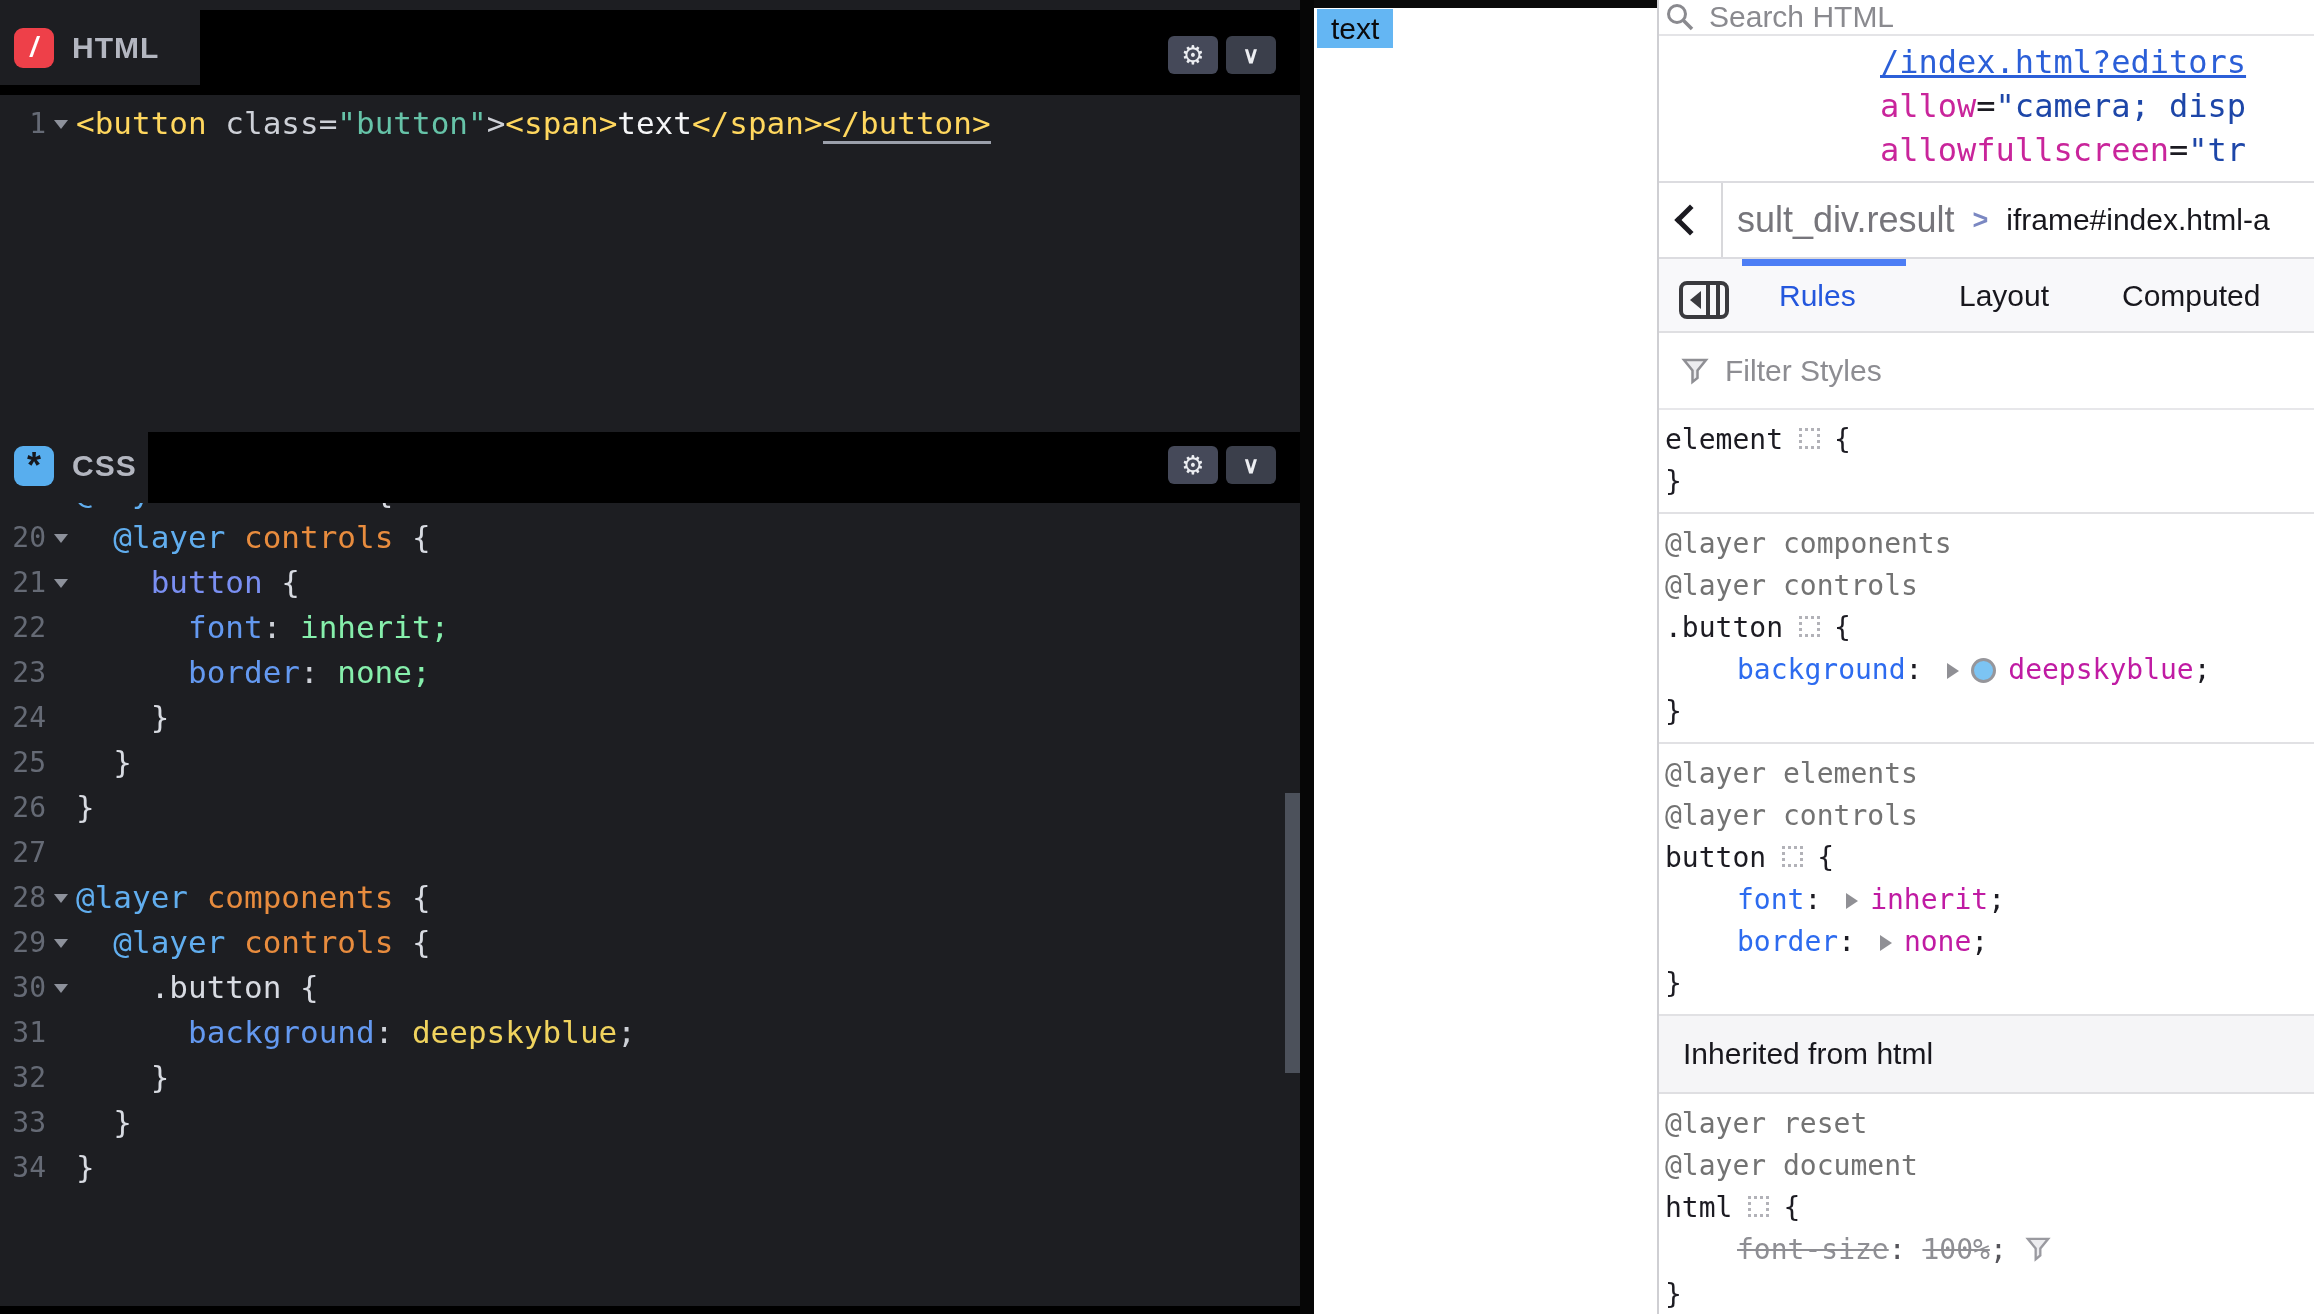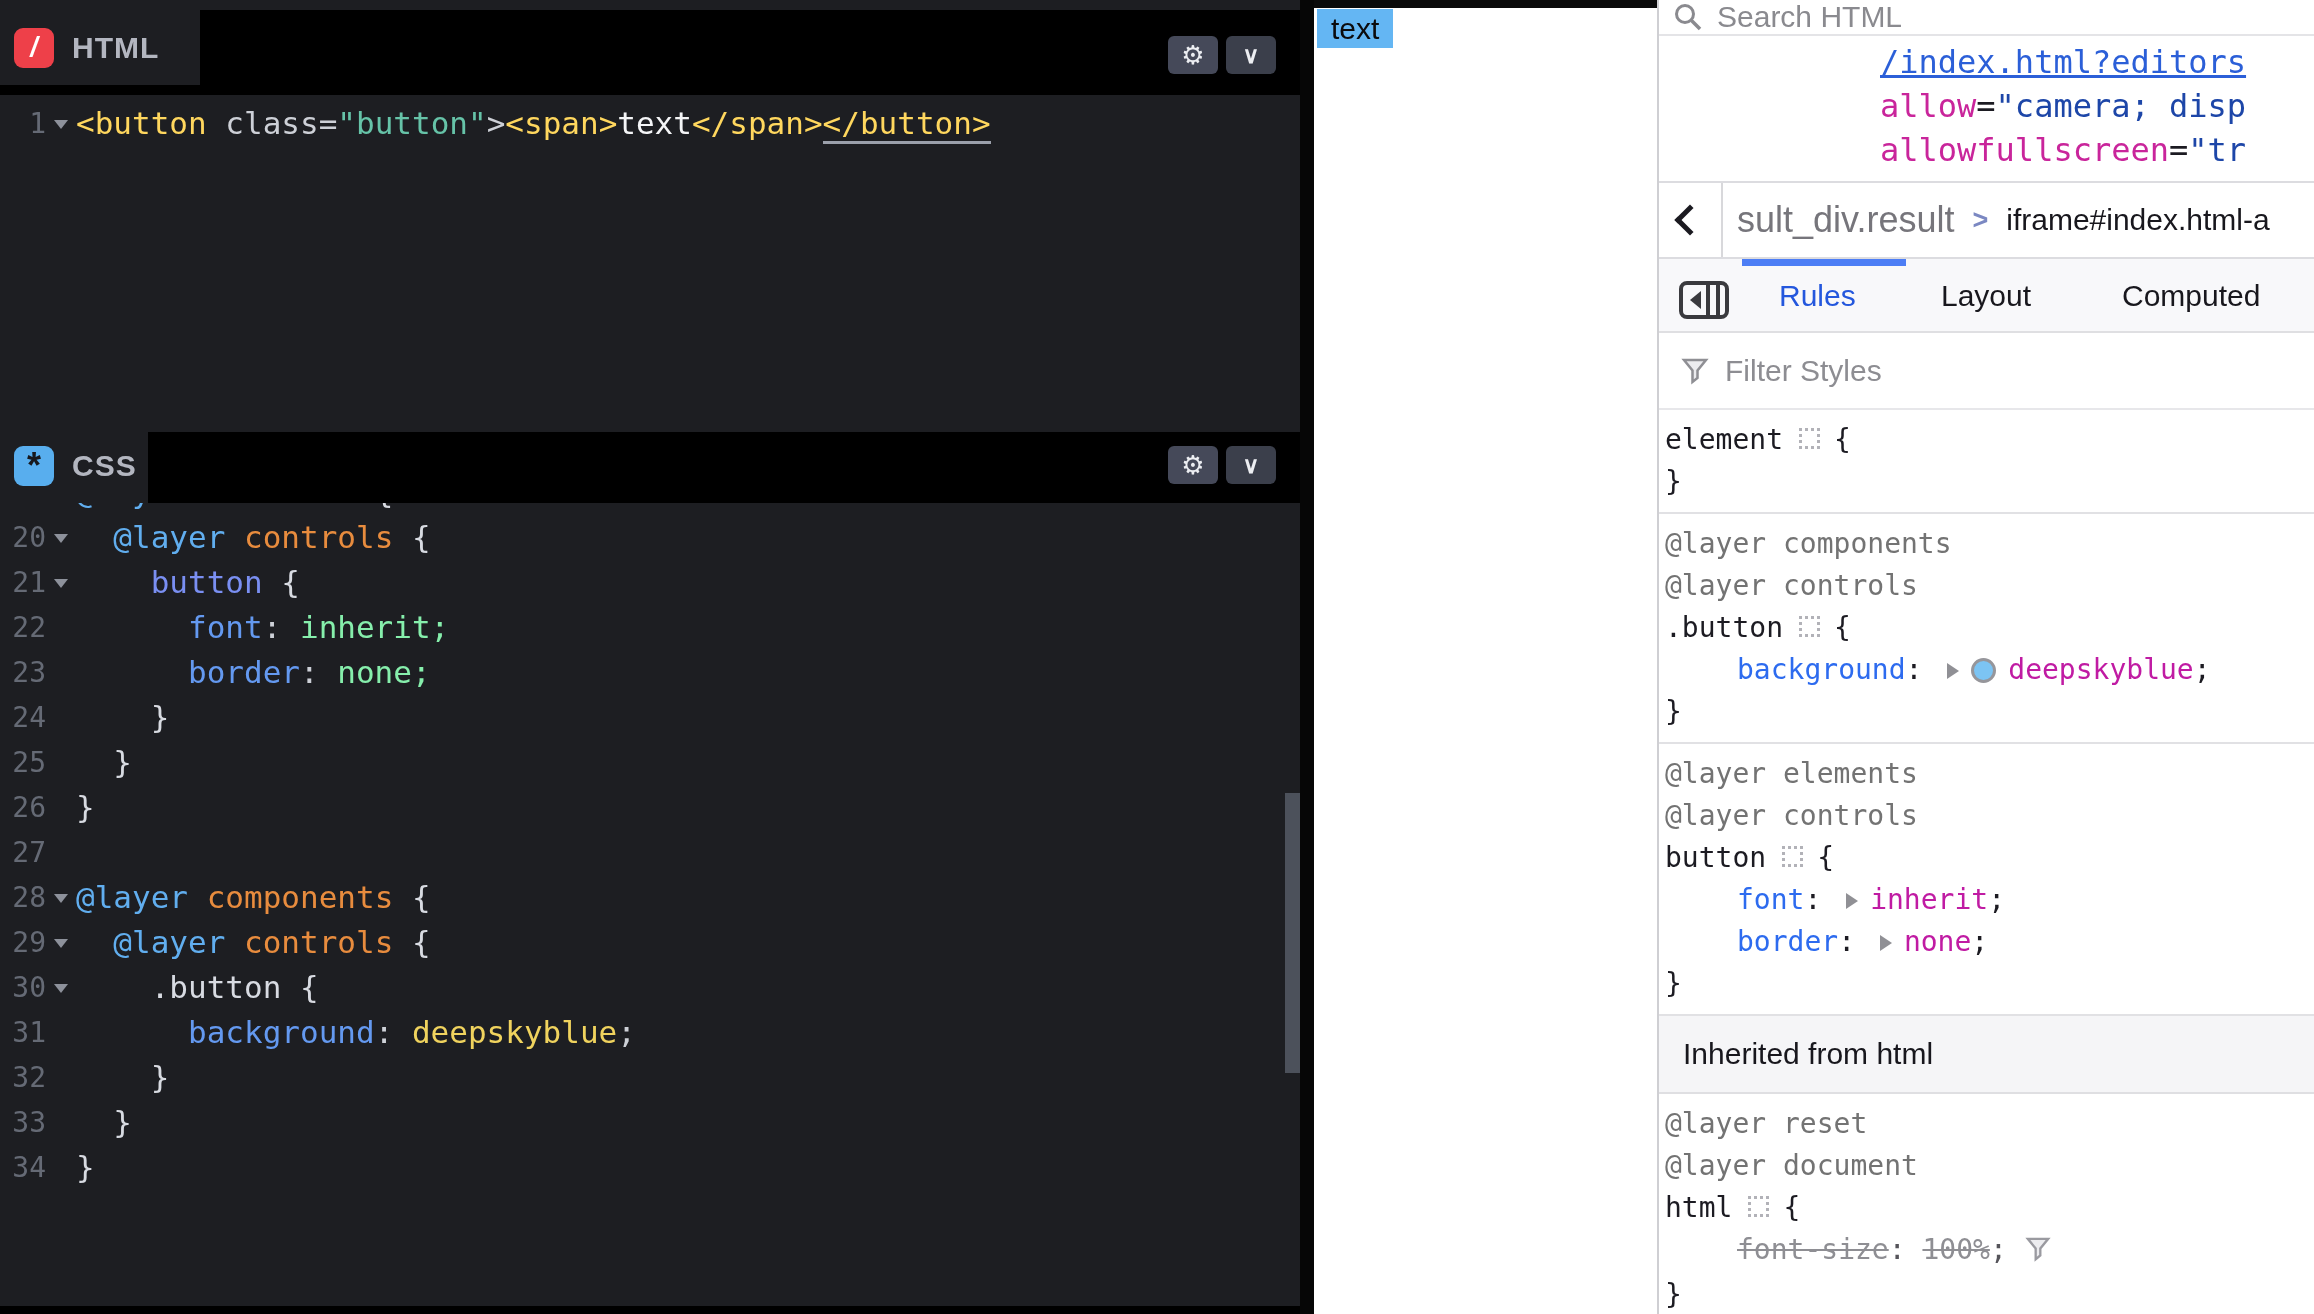--- a/index.html
+++ b/index.html
@@ -63,21 +63,21 @@
   #preview{position:absolute;left:1314px;top:0;width:343px;height:1314px;background:#fff}
   #preview-topline{position:absolute;left:0;top:0;width:100%;height:8px;background:#0a0a0a}
   #preview-button{position:absolute;left:3px;top:9px;height:39px;padding:0 14px;border:none;
         background:#64b6f3;color:#0b0b0d;font-size:30px;font-family:"Liberation Sans",sans-serif;
         display:flex;align-items:center}
 
   
   #dt-divider{position:absolute;left:1657px;top:0;width:2px;height:1314px;background:#cfcfd3}
   #devtools{position:absolute;left:1659px;top:0;width:655px;height:1314px;background:#fff;color:#1c1b22}
   .dt-row{box-sizing:border-box}
-  #dt-search{height:36px;display:flex;align-items:center;gap:14px;padding-left:14px;
+  #dt-search{height:36px;display:flex;align-items:center;gap:14px;padding-left:6px;
         border-bottom:2px solid #e4e4e7;color:#8a8a8f;font-size:30px;overflow:hidden}
   #dt-markup{height:145px;overflow:hidden;font-family:"DejaVu Sans Mono",monospace;font-size:32px;
         line-height:44px;padding-left:221px;padding-top:4px}
   .mline{white-space:pre}
   .m-link{color:#2b5fd8;text-decoration:underline}
   .m-aname{color:#c9259b}
   .m-eq{color:#1c1b22}
   .m-aval{color:#1d46a8}
   #dt-breadcrumb{height:78px;border-top:2px solid #dcdce0;border-bottom:2px solid #dcdce0;
         display:flex;align-items:center;white-space:nowrap;overflow:hidden}
@@ -215,21 +215,21 @@
     <div id="dt-tabs" class="dt-row">
       <div id="tab-indicator"></div>
       <svg id="collapse-icon" width="50" height="38" viewBox="0 0 50 38">
         <rect x="2" y="2" width="46" height="34" rx="6" fill="none" stroke="#3a3a3e" stroke-width="4"></rect>
         <polygon points="22,10 11,19 22,28" fill="#3a3a3e"></polygon>
         <line x1="29" y1="4" x2="29" y2="34" stroke="#3a3a3e" stroke-width="4"></line>
         <line x1="39" y1="4" x2="39" y2="34" stroke="#3a3a3e" stroke-width="4"></line>
       </svg>
 
     <div class="dtab active" style="left: 120px;">Rules</div>
-        <div class="dtab" style="left: 282px;">Layout</div>
+        <div class="dtab" style="left: 300px;">Layout</div>
         <div class="dtab" style="left: 463px;">Computed</div>
       </div>
 
     <div id="dt-filter" class="dt-row">
       <svg width="28" height="28" viewBox="0 0 28 28">
         <path d="M3 3 h22 l-8.5 10.5 v7.5 l-5 4 v-11.5 z" fill="#ececef" stroke="#8f8f94" stroke-width="2.5"></path>
       </svg>
       <span>Filter Styles</span>
     </div>
 

